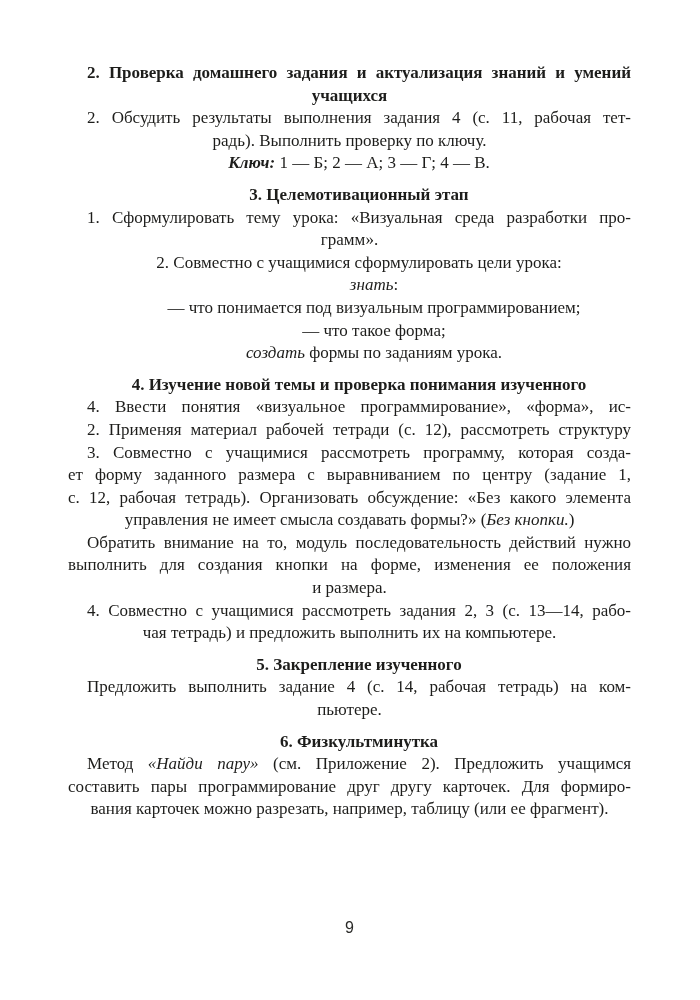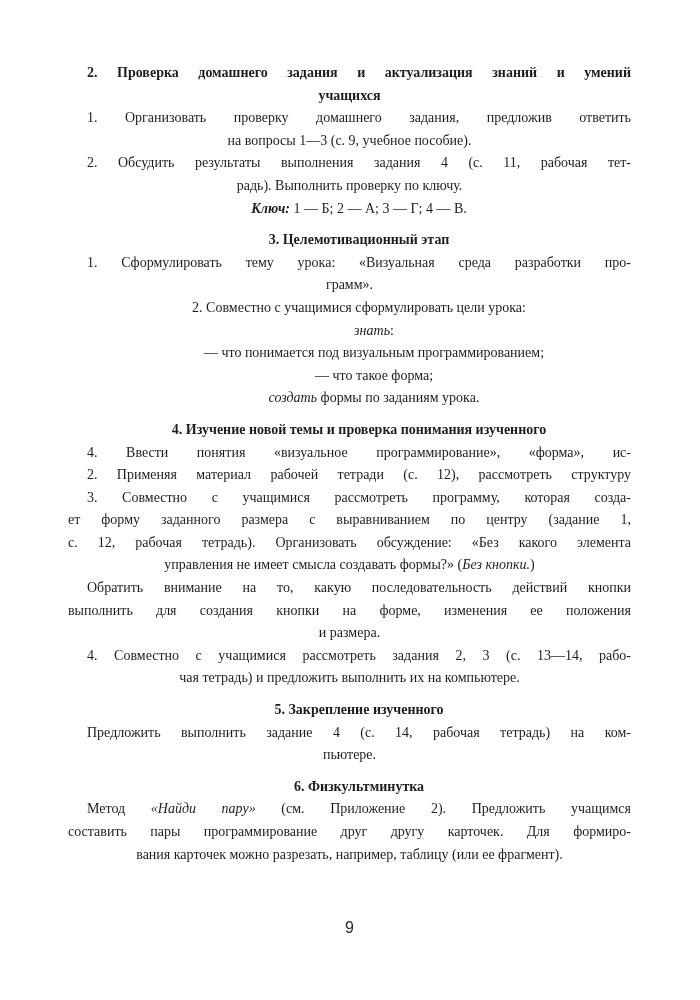--- a/index.html
+++ b/index.html
@@ -14,21 +14,21 @@
     background: #ffffff;
     overflow: hidden;
     font-family: "Liberation Serif", serif;
     color: #1d1d1b;
   }
   #content {
     position: absolute;
     left: 68px;
     top: 53px;
     width: 563px;
-    font-size: 14px;
+    font-size: 17px;
     line-height: 22.6px;
   }
   .blk { margin: 0; }
   .blk.heading { margin-top: 9px; }
   .blk.heading .line { font-weight: 700; }
   .line {
     text-align: center;
     white-space: normal;
   }
   .line.just {
@@ -60,24 +60,20 @@
 </head>
 <body>
 
 <div id="page">
   <div id="content">
       <div class="blk heading">
         <div class="line just"><span class="s-b">2. Проверка домашнего задания и актуализация знаний и умений</span></div>
         <div class="line"><span class="s-b">учащихся</span></div>
       </div>
       <div class="blk para">
-        <div class="line just"><span class="s-n">1. Организовать проверку домашнего задания, предложив ответить</span></div>
-        <div class="line"><span class="s-n">на вопросы 1—3 (с. 9, учебное пособие).</span></div>
-      </div>
-      <div class="blk para">
         <div class="line just"><span class="s-n">2. Обсудить результаты выполнения задания 4 (с. 11, рабочая тет-</span></div>
         <div class="line"><span class="s-n">радь). Выполнить проверку по ключу.</span></div>
       </div>
       <div class="blk para">
         <div class="line"><span class="s-bi">Ключ:</span><span class="s-n"> 1 — Б; 2 — А; 3 — Г; 4 — В.</span></div>
       </div>
       <div class="blk heading">
         <div class="line"><span class="s-b">3. Целемотивационный этап</span></div>
       </div>
       <div class="blk para">
@@ -102,21 +98,21 @@
       <div class="blk para">
         <div class="line just"><span class="s-n">2. Применяя материал рабочей тетради (с. 12), рассмотреть структуру</span></div>
       </div>
       <div class="blk para">
         <div class="line just"><span class="s-n">3. Совместно с учащимися рассмотреть программу, которая созда-</span></div>
         <div class="line just"><span class="s-n">ет форму заданного размера с выравниванием по центру (задание 1,</span></div>
         <div class="line just"><span class="s-n">с. 12, рабочая тетрадь). Организовать обсуждение: «Без какого элемента</span></div>
         <div class="line"><span class="s-n">управления не имеет смысла создавать формы?» (</span><span class="s-i">Без кнопки.</span><span class="s-n">)</span></div>
       </div>
       <div class="blk para">
-        <div class="line just"><span class="s-n">Обратить внимание на то, какую последовательность действий кнопки</span></div>
+        <div class="line just"><span class="s-n">Обратить внимание на то, модуль последовательность действий нужно</span></div>
         <div class="line just"><span class="s-n">выполнить для создания кнопки на форме, изменения ее положения</span></div>
         <div class="line"><span class="s-n">и размера.</span></div>
       </div>
       <div class="blk para">
         <div class="line just"><span class="s-n">4. Совместно с учащимися рассмотреть задания 2, 3 (с. 13—14, рабо-</span></div>
         <div class="line"><span class="s-n">чая тетрадь) и предложить выполнить их на компьютере.</span></div>
       </div>
       <div class="blk heading">
         <div class="line"><span class="s-b">5. Закрепление изученного</span></div>
       </div>

